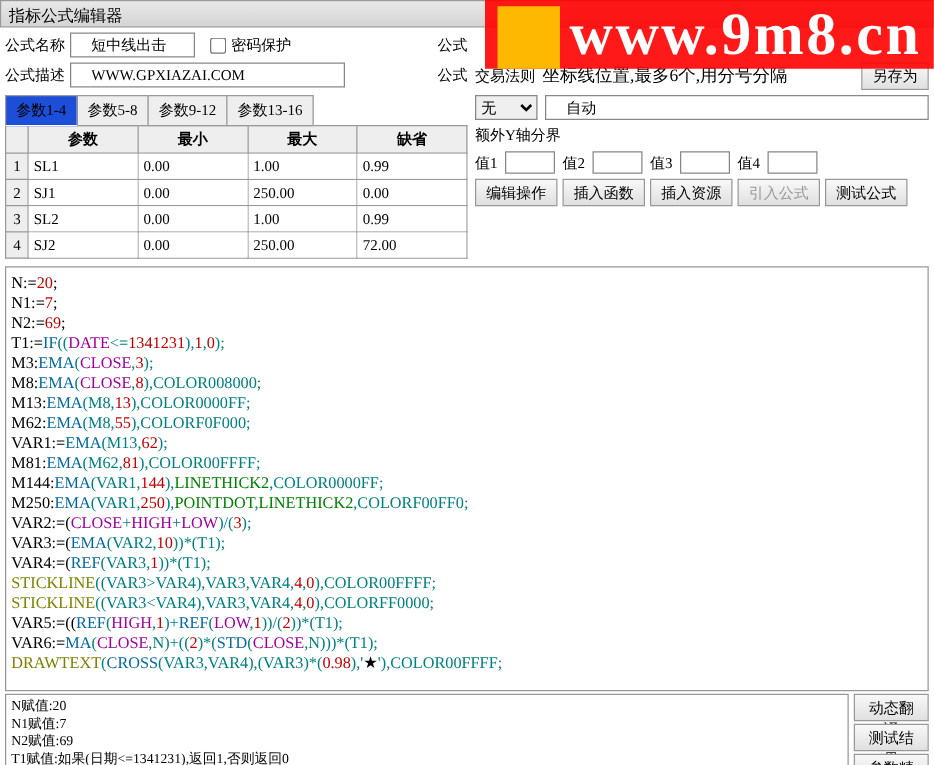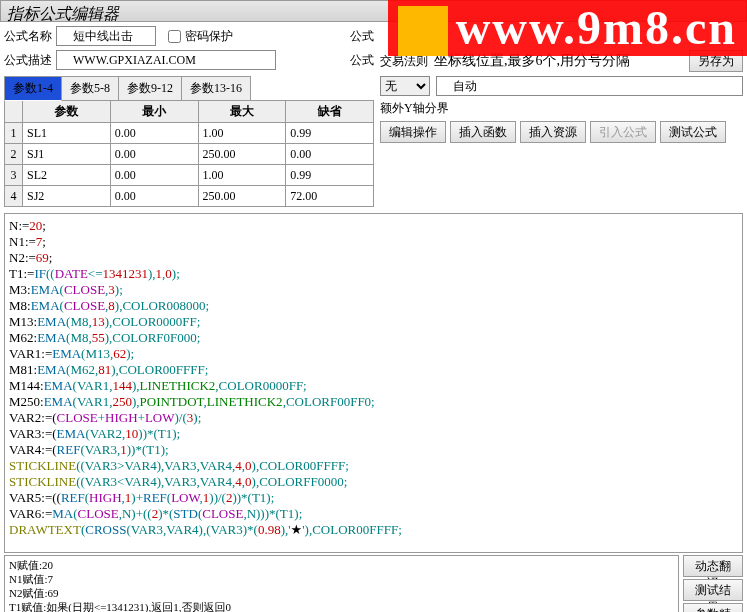--- a/index.html
+++ b/index.html
@@ -1,17 +1,17 @@
 <!DOCTYPE html>
 <html><head>
 <meta charset="utf-8">
 <style>
 * { box-sizing: border-box; margin: 0; padding: 0; font-family: "SimSun", "宋体", serif; }
 body { background: #fff; font-size: 12px; color: #000; width: 747px; }
-.titlebar { background: linear-gradient(#e8e8e8,#d4d4d4); border: 1px solid #999; padding: 3px 6px; height: 22px; font-size: 16px; font-style: italic; }
+.titlebar { background: linear-gradient(#e8e8e8,#d4d4d4); border: 1px solid #999; padding: 3px 6px; height: 22px; font-size: 13px; }
 .watermark { position: absolute; top: 0; right: 0; font-size: 48px; font-weight: bold; color: #fff; background: rgba(255,0,0,0.9); padding: 0 10px; letter-spacing: 2px; font-family: Arial; z-index: 10; }
 .watermark .logo { display: inline-block; width: 50px; height: 50px; background: #ffb800; vertical-align: middle; margin-right: 8px; }
 .top { display: flex; padding: 4px; gap: 6px; }
 .left-top { width: 370px; }
 .right-top { flex: 1; }
 .row { display: flex; align-items: center; margin-bottom: 4px; gap: 4px; }
 .lbl { white-space: nowrap; }
 input[type=text] { border: 1px solid #888; padding: 2px 16px; font-size: 12px; height: 20px; font-family: inherit; }
 .checkbox { display: inline-flex; align-items: center; gap: 4px; margin-left: 8px; }
 .tabs { display: flex; margin-top: 6px; }
@@ -117,20 +117,30 @@
       <span class="lbl" style="font-size:14px">坐标线位置,最多6个,用分号分隔</span>
       <button class="btn" style="margin-left:auto">另存为</button>
     </div>
     <div class="rt-row">
       <select style="width:50px"><option>无</option></select>
       <input type="text" style="flex: 1 1 0%;" value="自动">
     </div>
     <div class="rt-row">
       <span class="lbl">额外Y轴分界</span>
     </div>
+    <div class="rt-row">
+      <span>值1</span>
+        <span class="val-box"></span>
+      <span>值2</span>
+        <span class="val-box"></span>
+      <span>值3</span>
+        <span class="val-box"></span>
+      <span>值4</span>
+        <span class="val-box"></span>
+    </div>
     <div class="btnbar" id="action-bar">
         <button class="btn">编辑操作</button>
         <button class="btn">插入函数</button>
         <button class="btn">插入资源</button>
         <button class="btn disabled">引入公式</button>
         <button class="btn">测试公式</button>
       </div>
   </div>
 </div>
 

